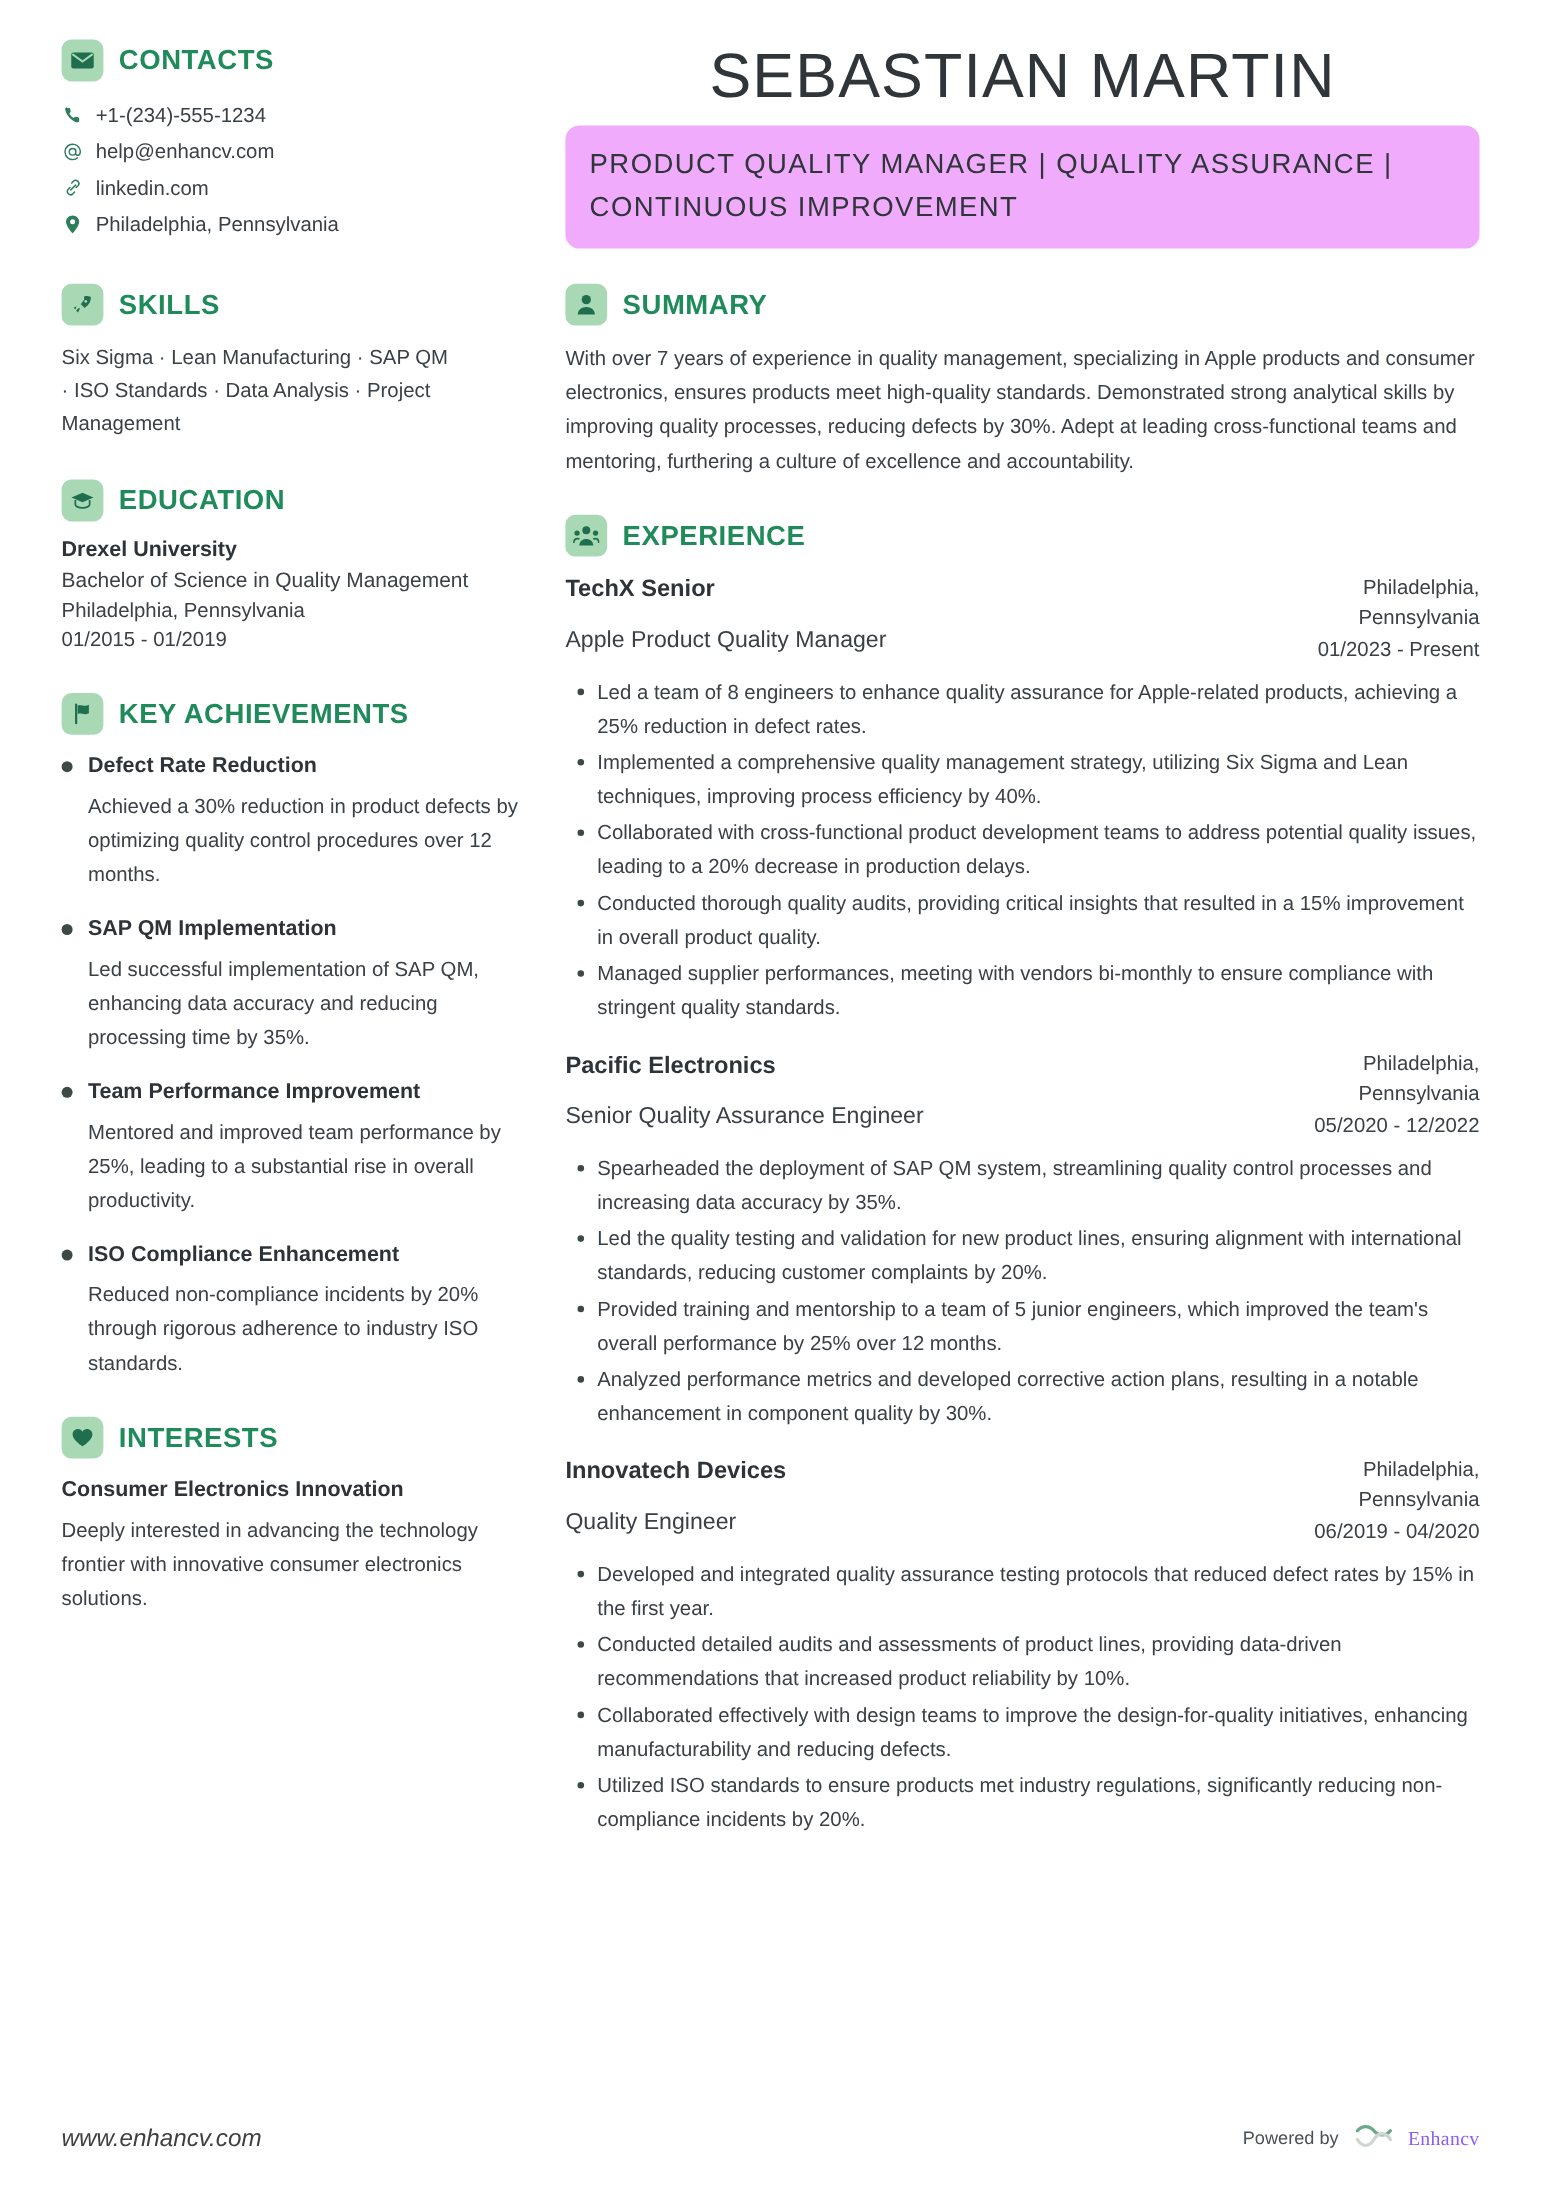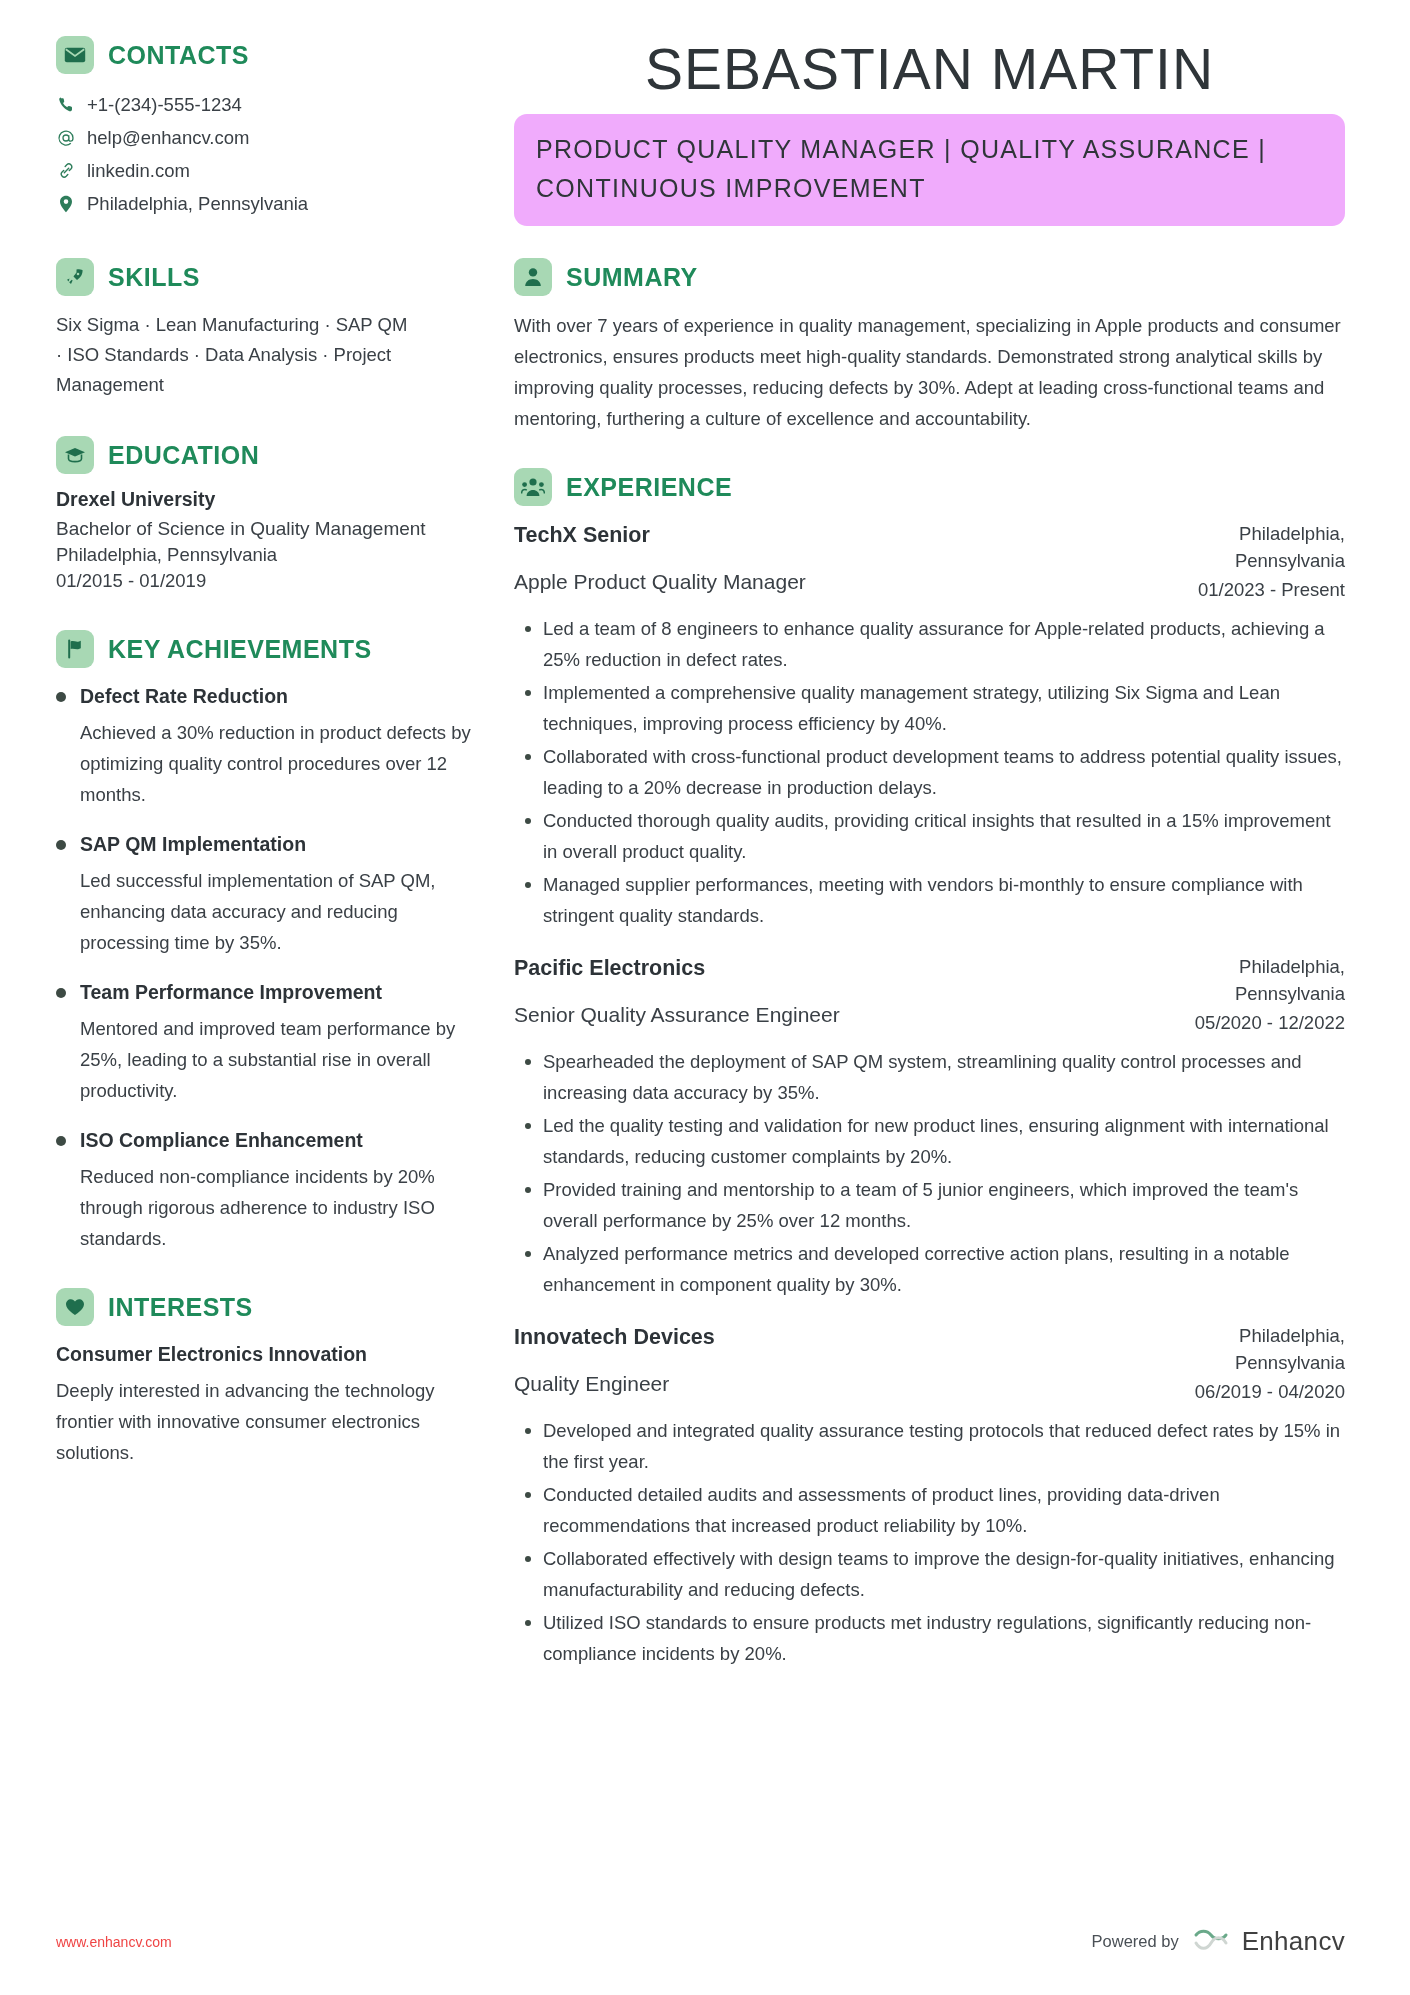--- a/index.html
+++ b/index.html
@@ -220,41 +220,43 @@
   .footer {
     position: absolute;
     left: 56px;
     right: 56px;
     bottom: 38px;
     display: flex;
     align-items: center;
     justify-content: space-between;
   }
   .footer-url {
-    font-size: 14px;
-    color: #ef4444;
+    font-size: 22px;
+    color: #404040;
+    font-style: italic;
   }
   .footer-right {
     display: flex;
     align-items: center;
     gap: 14px;
   }
   .powered {
     font-size: 16.5px;
     color: #4a5056;
   }
   .brand {
     display: flex;
     align-items: center;
     gap: 9px;
   }
   .brand-name {
-    font-size: 26px;
-    color: #404040;
+    font-size: 18px;
+    color: #8b5cf6;
     letter-spacing: 0.3px;
+    font-family: Liberation Serif, serif;
   }
 </style>
 </head>
 <body>
 
 <div class="page">
   <div class="columns">
 
     <div class="left-col">
 

